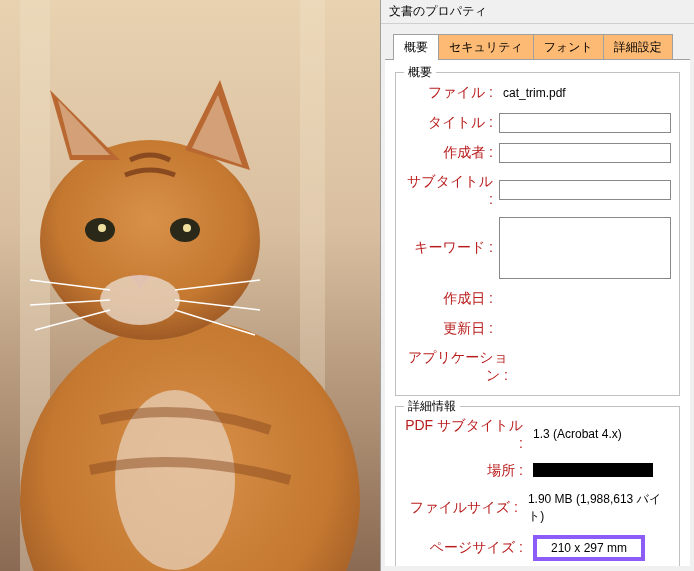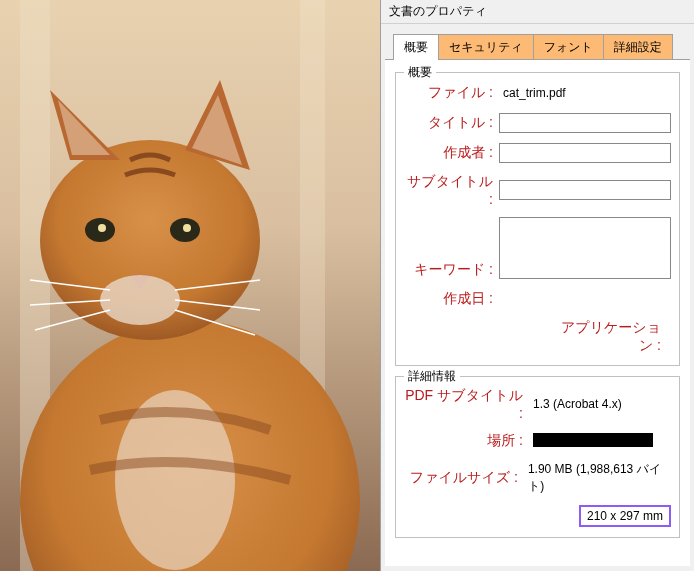--- a/index.html
+++ b/index.html
@@ -82,21 +82,20 @@
       font-size: 12px;
     }
     .row {
       display: flex;
       align-items: center;
       margin-bottom: 10px;
       min-height: 20px;
     }
     .row:last-child {
       margin-bottom: 0;
-      justify-content: flex-end;
     }
     .label {
       width: 95px;
       text-align: right;
       padding-right: 6px;
       font-size: 14px;
       color: #b91c1c;
     }
     .value {
       font-size: 12px;
@@ -114,22 +113,22 @@
     .textarea-field {
       flex: 1;
       height: 62px;
       border: 1px solid #888;
       background: #fff;
       padding: 2px 4px;
       font-size: 12px;
       resize: none;
     }
     .highlight-box {
-      border: 2px solid #8b5cf6;
-      padding: 0 6px;
+      border: 4px solid #8b5cf6;
+      padding: 0 14px;
       display: inline-block;
       line-height: 18px;
     }
     .black-box {
       display: inline-block;
       width: 120px;
       height: 14px;
       background: #000;
     }
     
@@ -220,29 +219,33 @@
         <input class="input-field" value="" style="">
       </div>
       <div class="row">
         <div class="label">作成者 :</div>
         <input class="input-field" value="" style="">
       </div>
       <div class="row">
         <div class="label">サブタイトル :</div>
         <input class="input-field" value="" style="">
       </div>
-      <div class="row" style="align-items:flex-end">
+      <div class="row" style="align-items:center">
         <div class="label">キーワード :</div>
         <textarea class="textarea-field" style=""></textarea>
       </div>
       <div class="row">
         <div class="label">作成日 :</div>
         <div class="value"></div>
       </div>
       <div class="row">
+        <div class="label">更新日 :</div>
+        <div class="value"></div>
+      </div>
+      <div class="row">
         <div class="label" style="width:110px">アプリケーション :</div>
         <div class="value"></div>
       </div>
     </div>
 
     <div class="fieldset" style="margin-bottom:0">
       <div class="fieldset-legend">詳細情報</div>
 
       <div class="row">
         <div class="label" style="width:125px">PDF サブタイトル :</div>
@@ -250,19 +253,20 @@
       </div>
       <div class="row">
         <div class="label" style="width:125px">場所 :</div>
         <div class="value"><span class="black-box"></span></div>
       </div>
       <div class="row">
         <div class="label" style="width:125px">ファイルサイズ :</div>
         <div class="value">1.90 MB (1,988,613 バイト)</div>
       </div>
       <div class="row">
+        <div class="label" style="width:125px">ページサイズ :</div>
         <div class="value"><span class="highlight-box">210 x 297 mm</span></div>
       </div>
 
     </div>
 
   </div>
 </div>
 
 </body></html>

